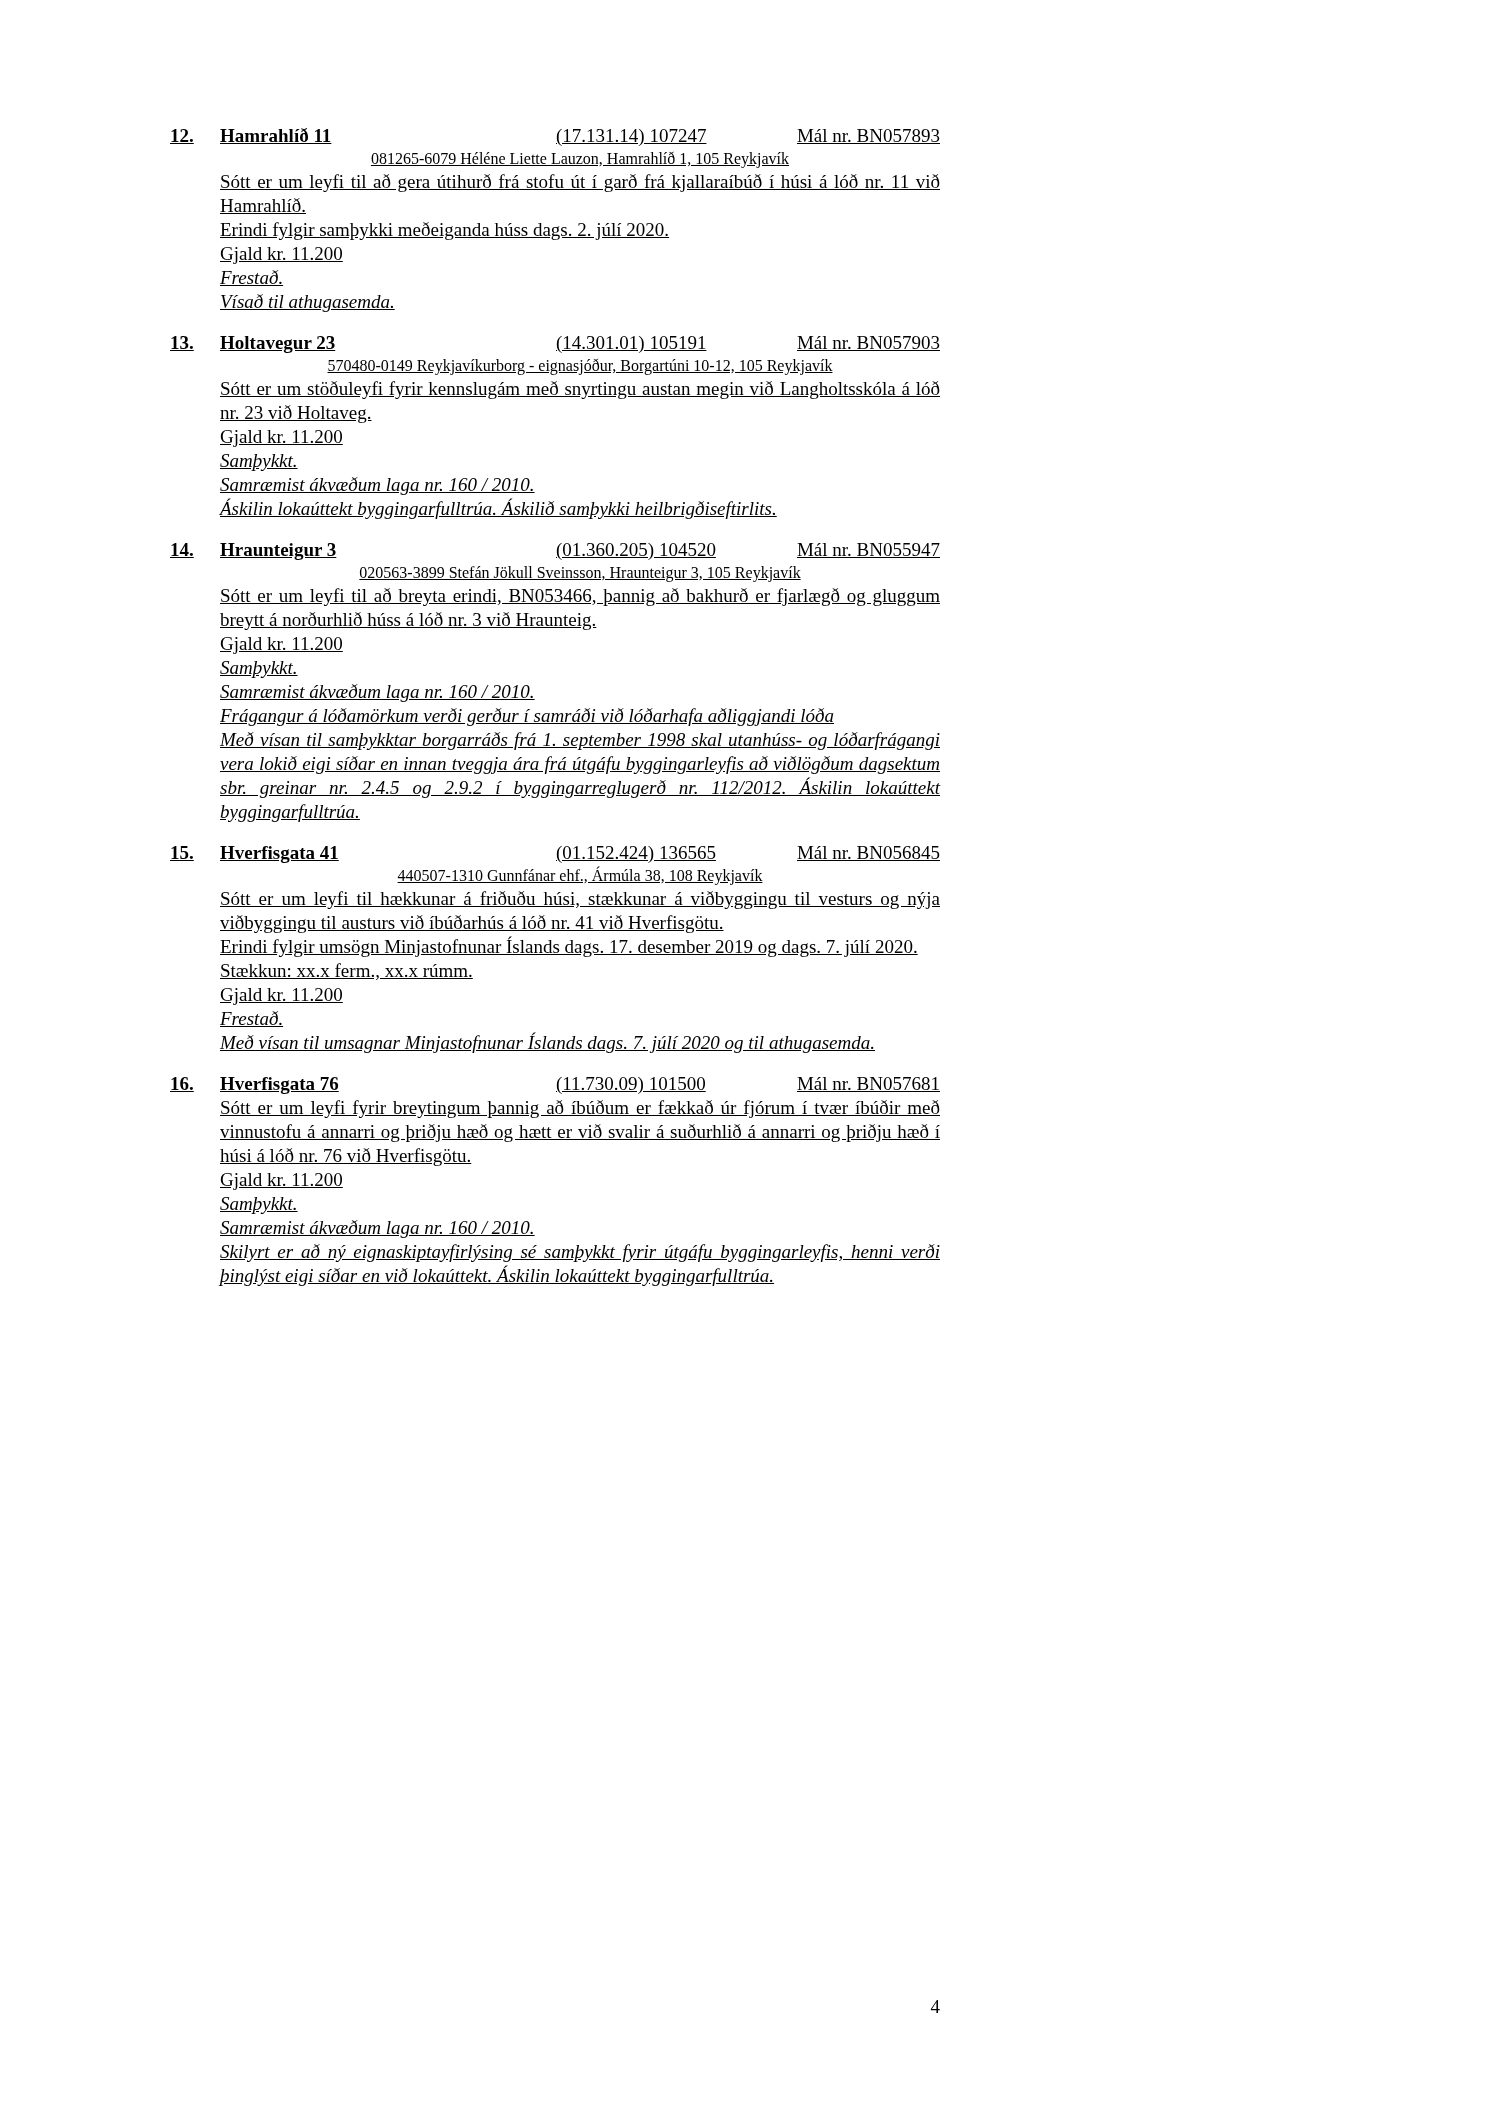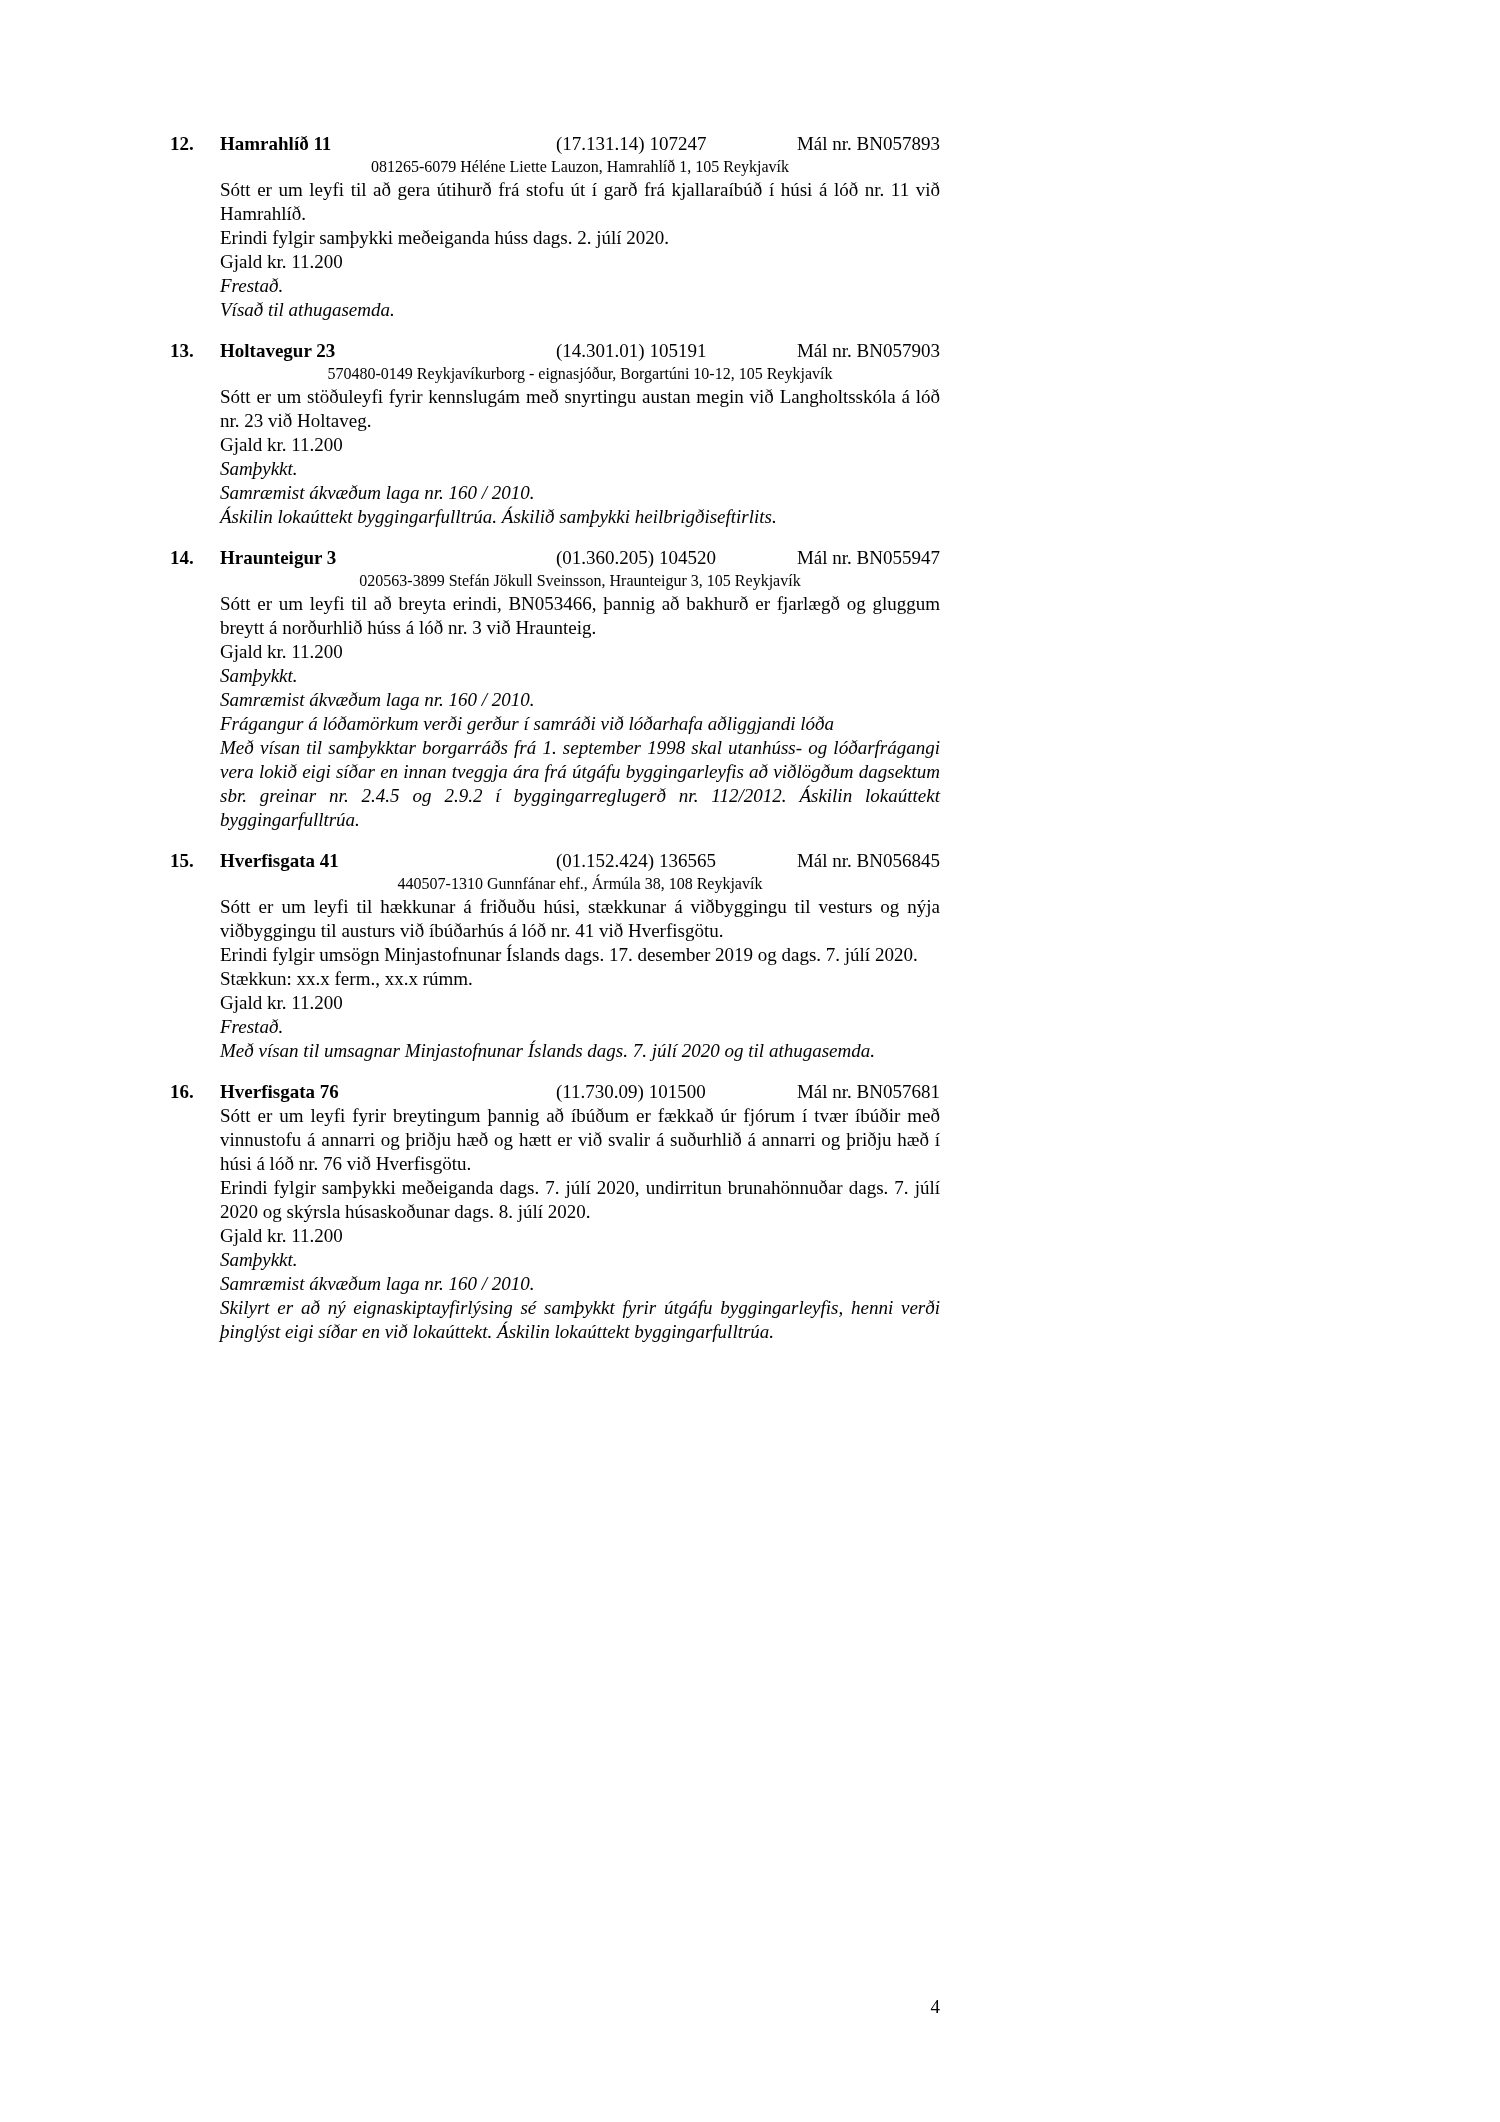--- a/index.html
+++ b/index.html
@@ -8,22 +8,23 @@
     height: 2122px;
     background: #ffffff;
     color: #000000;
     font-family: "Liberation Serif", "DejaVu Serif", serif;
     position: relative;
     overflow: hidden;
   }
   .doc {
     position: absolute;
     left: 170px;
-    top: 132px;
+    top: 124px;
     width: 770px;
+    text-decoration: underline;
   }
   .item { margin-bottom: 17px; }
   .item-head {
     display: grid;
     grid-template-columns: 50px 336px 1fr;
     font-size: 19px;
     line-height: 24px;
     align-items: baseline;
   }
   .item-head .num,
@@ -149,21 +150,20 @@
     <div class="item-head">
       <span class="num">16.</span>
       <span class="title">Hverfisgata 76</span>
       <span class="head-right">
         <span class="code">(11.730.09) 101500</span>
         <span class="case">Mál nr. BN057681</span>
       </span>
     </div>
     <div class="item-content">
       <p class="body-p">Sótt er um leyfi fyrir breytingum þannig að íbúðum er fækkað úr fjórum í tvær íbúðir með vinnustofu á annarri og þriðju hæð og hætt er við svalir á suðurhlið á annarri og þriðju hæð í húsi á lóð nr. 76 við Hverfisgötu.</p>
-      <p class="body-p">Erindi fylgir samþykki meðeiganda dags. 7. júlí 2020, undirritun brunahönnuðar dags. 7. júlí 2020 og skýrsla húsaskoðunar dags. 8. júlí 2020.</p>
       <p class="body-p">Gjald kr. 11.200</p>
       <p class="decision-p">Samþykkt.</p>
       <p class="decision-p">Samræmist ákvæðum laga nr. 160 / 2010.</p>
       <p class="decision-p">Skilyrt er að ný eignaskiptayfirlýsing sé samþykkt fyrir útgáfu byggingarleyfis, henni verði þinglýst eigi síðar en við lokaúttekt. Áskilin lokaúttekt byggingarfulltrúa.</p>
     </div>
   </section>
 
 </div>
 
 <div class="page-number">4</div>

